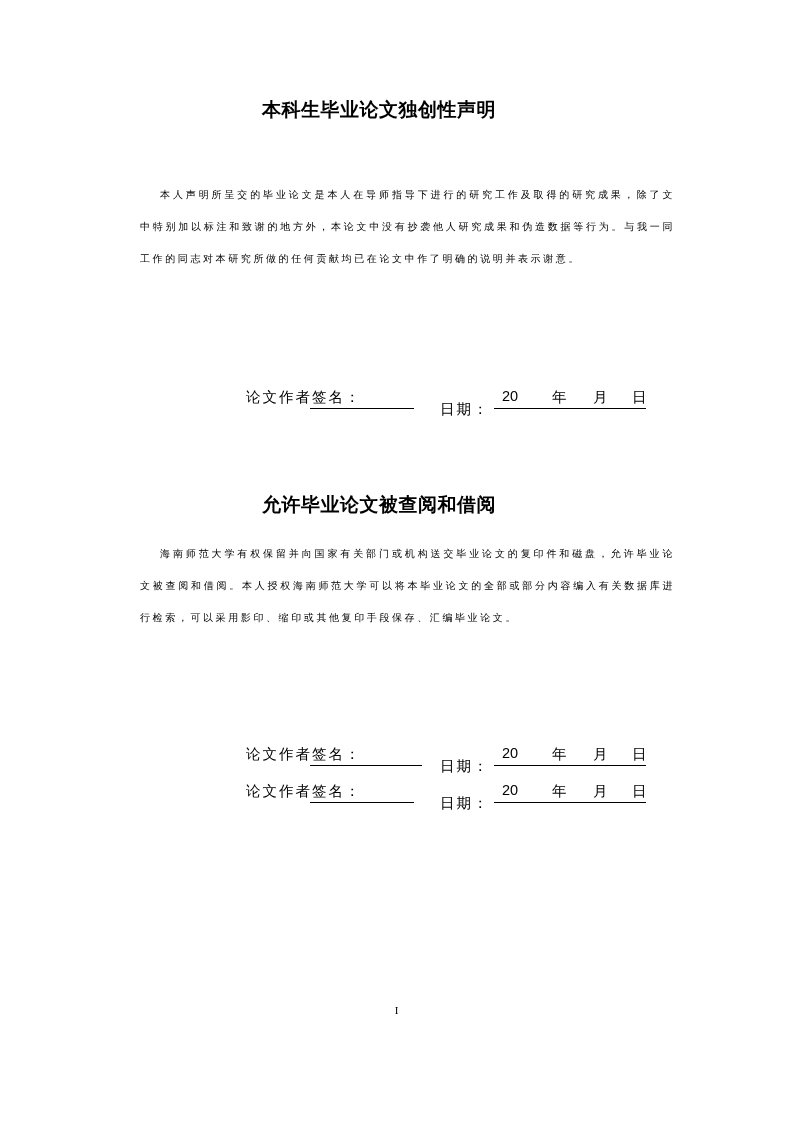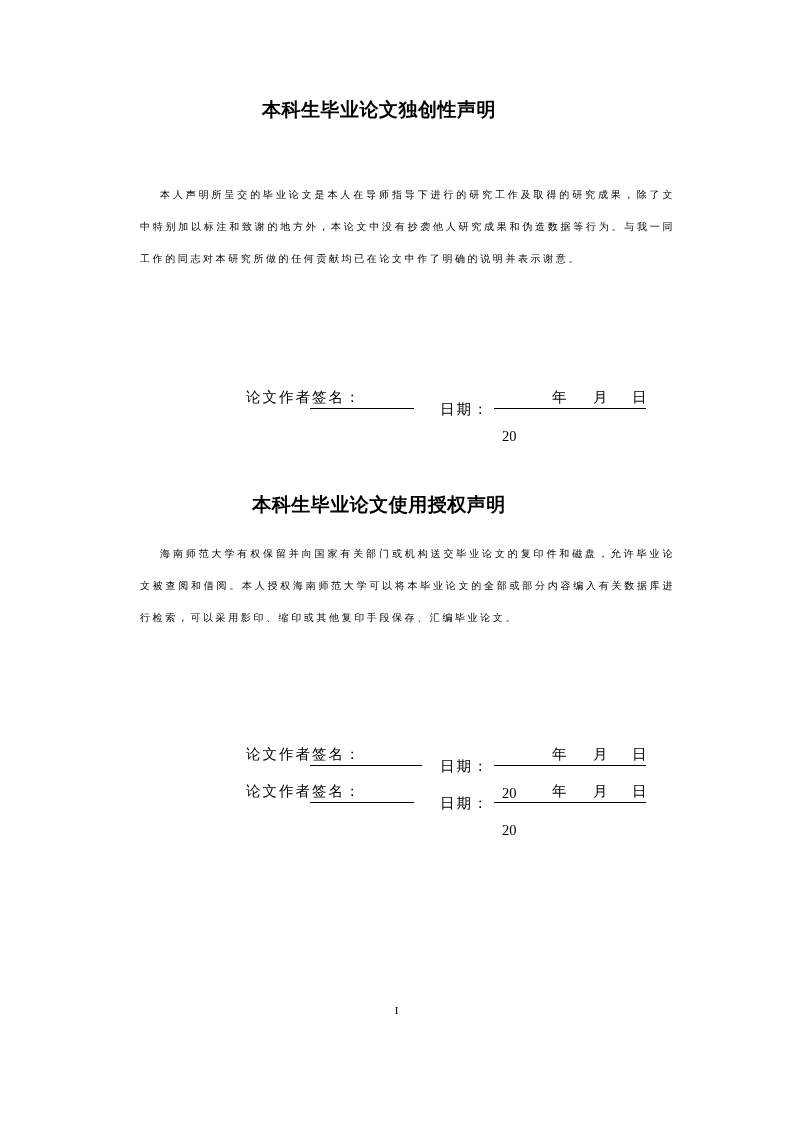--- a/index.html
+++ b/index.html
@@ -10,21 +10,21 @@
            font-weight: bold; font-size: 19px; letter-spacing: 0.5px; }
   .para { position: absolute; left: 140px; width: 535px; font-size: 10px;
           line-height: 32px; letter-spacing: 2.6px; text-align: justify; }
   .para p { margin: 0; text-indent: 2em; }
   .sigrow { position: absolute; left: 200px; height: 22px; font-size: 14.5px; letter-spacing: 2px; }
   .sig-label { position: absolute; left: 0; top: 0; white-space: nowrap; margin-left: 46px; }
   .sig-line { position: absolute; top: 20px; height: 0; border-top: 1.4px solid #000; }
   .date-label { position: absolute; left: 240px; top: 12px; white-space: nowrap; }
   .date-field { position: absolute; left: 294px; width: 152px; top: 0; height: 20px; border-bottom: 1.4px solid #000; }
   .date-field span { position: absolute; top: 0; font-size: 14.5px; }
-  .d-year { left: 8px; font-family: Liberation Serif, serif; letter-spacing: 0; margin-top: 40px; }
+  .d-year { left: 8px; font-family: Liberation Sans, sans-serif; letter-spacing: 0; }
   .d-nian { left: 58px; }
   .d-yue { left: 99px; }
   .d-ri { left: 138px; }
   .pagenum { position: absolute; top: 1004px; left: 0; width: 793px; text-align: center;
              font-family: "Liberation Serif", serif; font-size: 11px; }
 </style>
 </head>
 <body>
 
 <div class="title" style="top:97px;">本科生毕业论文独创性声明</div>
@@ -38,21 +38,21 @@
   <div class="sig-line" style="left:110px;width:104px;"></div>
   <span class="date-label">日期：</span>
   <div class="date-field">
     <span class="d-year">20</span>
     <span class="d-nian">年</span>
     <span class="d-yue">月</span>
     <span class="d-ri">日</span>
   </div>
 </div>
 
-<div class="title" style="top:492px;">本科生毕业论文使用授权声明</div>
+<div class="title" style="top:492px;">允许毕业论文被查阅和借阅</div>
 
 <div class="para" style="top:538px;">
   <p>海南师范大学有权保留并向国家有关部门或机构送交毕业论文的复印件和磁盘，允许毕业论文被查阅和借阅。本人授权海南师范大学可以将本毕业论文的全部或部分内容编入有关数据库进行检索，可以采用影印、缩印或其他复印手段保存、汇编毕业论文。</p>
 </div>
 
 <div class="sigrow" style="top:745px;">
   <span class="sig-label">论文作者签名：</span>
   <div class="sig-line" style="left:110px;width:112px;"></div>
   <span class="date-label">日期：</span>
   <div class="date-field">

